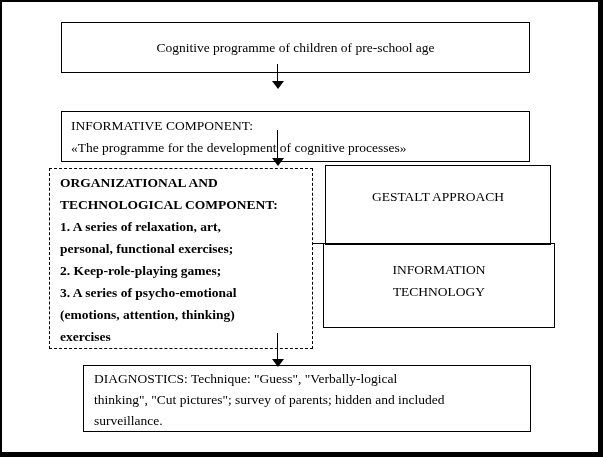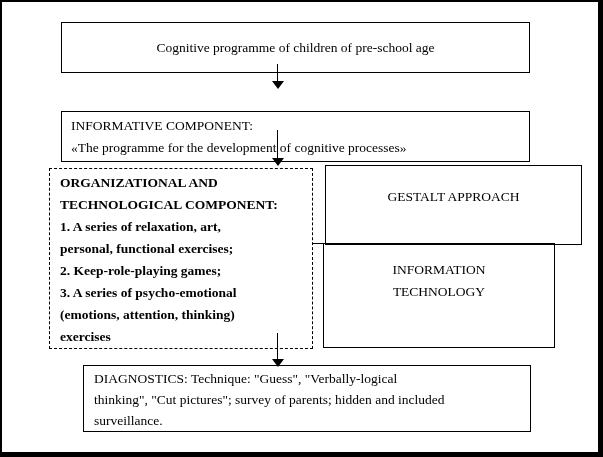--- a/index.html
+++ b/index.html
@@ -33,22 +33,22 @@
     display: flex;
     align-items: center;
     justify-content: center;
     text-align: center;
   }
   .lines { white-space: pre-line; }
   
   #box-top        { left: 59px;  top: 20px;  width: 469px; height: 51px; }
   #box-inform     { left: 59px;  top: 86px;  width: 469px; height: 51px; padding: 3px 8px 0 9px; margin-top: 23px; }
   #box-org        { left: 47px;  top: 166px; width: 264px; height: 181px; padding: 3px 6px 0 10px; font-weight: bold; }
-  #box-gestalt    { left: 323px; top: 163px; width: 257px; height: 80px;  padding-top: 20px; text-align: center; }
-  #box-infotech   { left: 321px; top: 241px; width: 232px; height: 105px; padding-top: 15px; text-align: center; }
+  #box-gestalt    { left: 323px; top: 163px; width: 226px; height: 80px;  padding-top: 20px; text-align: center; }
+  #box-infotech   { left: 321px; top: 241px; width: 232px; height: 85px; padding-top: 15px; text-align: center; }
   #box-diag       { left: 81px;  top: 363px; width: 448px; height: 67px;  padding: 2px 8px 0 10px; line-height: 21px; }
   
   .arrow { position: absolute; z-index: 5; }
   .arrow .shaft {
     position: absolute;
     left: 5px; top: 0;
     width: 1px;
     background: #000000;
   }
   .arrow .head {

